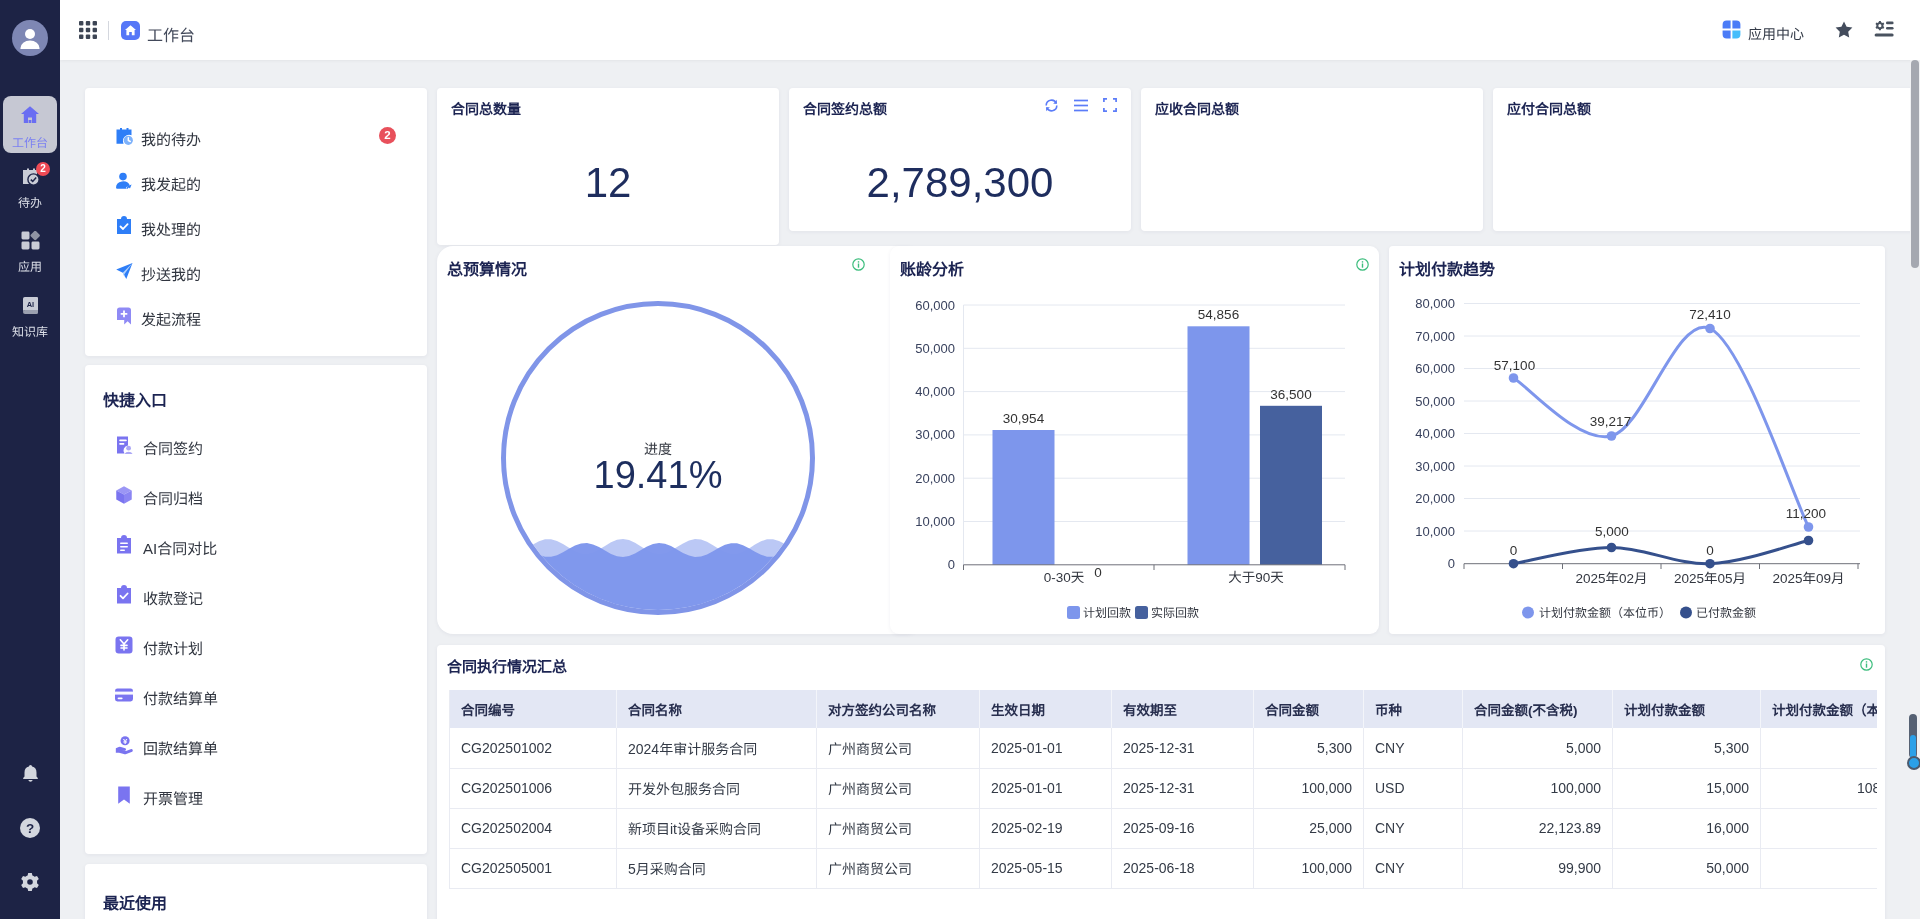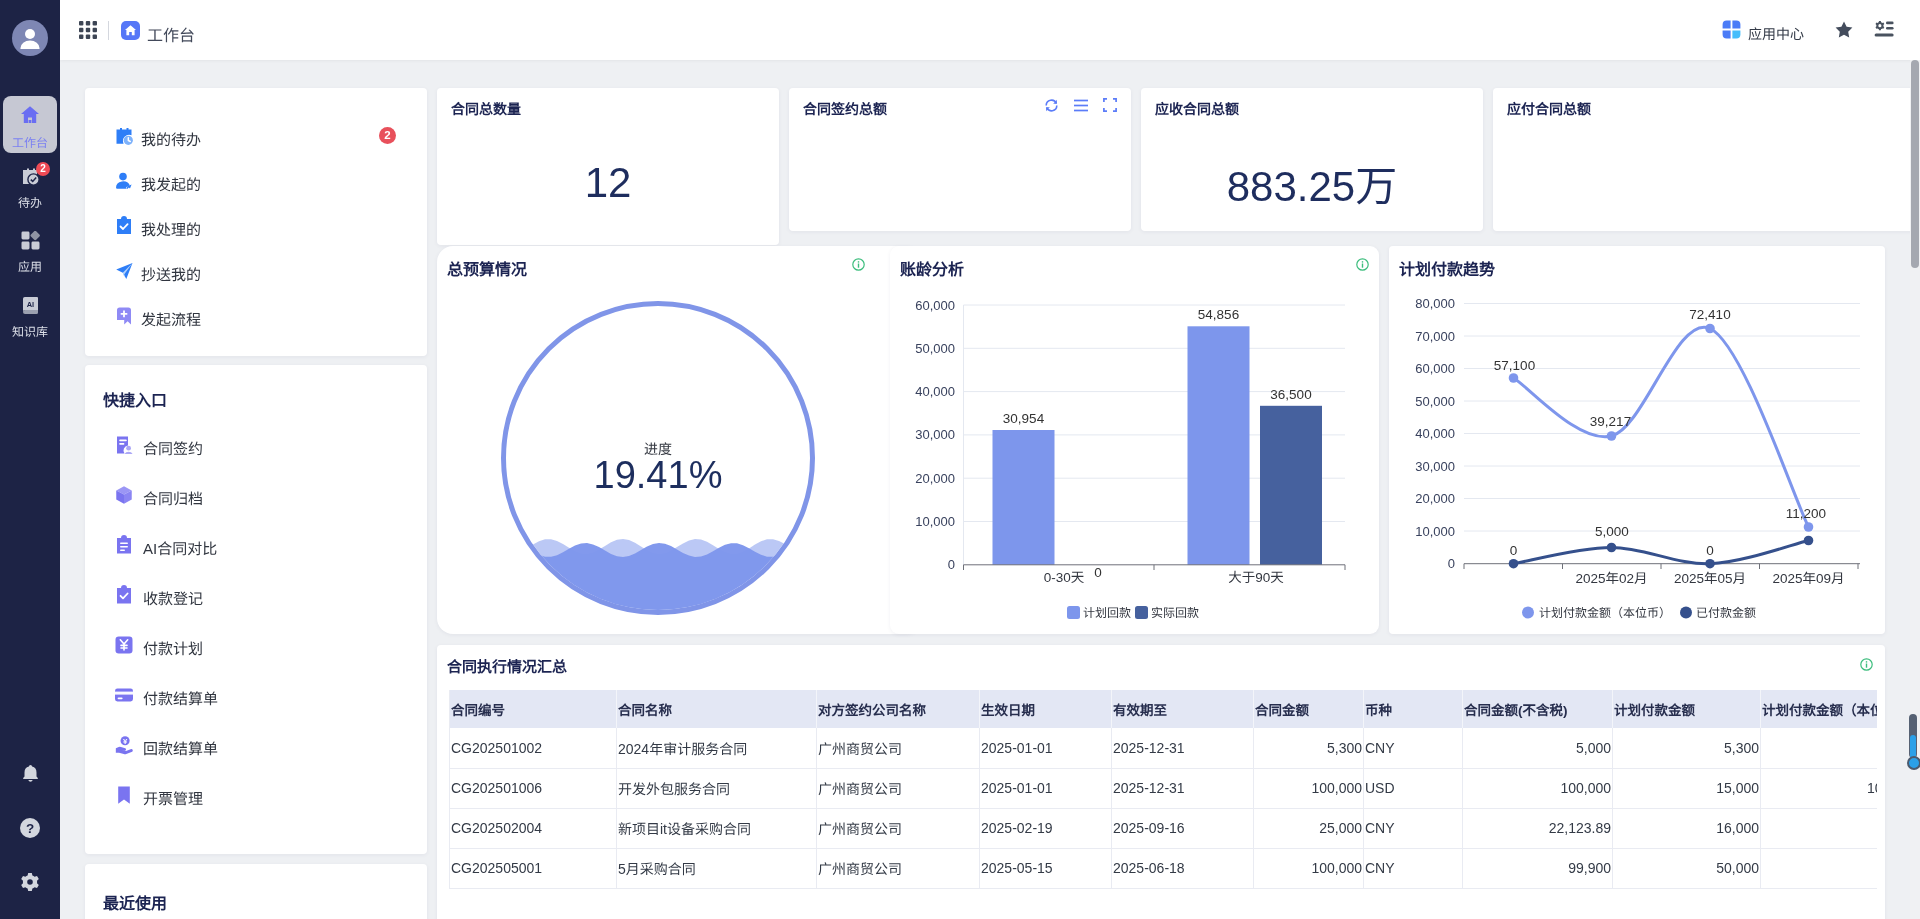--- a/index.html
+++ b/index.html
@@ -33,21 +33,21 @@
 .stat-num { position:absolute; left:0; width:100%; top:71px; text-align:center; font-size:42px; color:#1e2d5e; letter-spacing:0px; }
 .chart-title { position:absolute; left:10px; top:10px; font-size:16px; font-weight:bold; color:#1c2452; }
 
 .mitem { position:absolute; left:29px; height:20px; font-size:15px; color:#30353f; white-space:nowrap; }
 .mitem .txt { position:absolute; left:27px; top:2px; white-space:nowrap; }
 .mitem .ico { position:absolute; left:0; top:0; width:20px; height:20px; }
 .qitem .txt { left:29px; }
 
 #tbl { position:absolute; left:12px; top:45px; width:1428px; overflow:hidden; }
 table { border-collapse:collapse; table-layout:fixed; font-size:14px; color:#333a46; width:1478px; }
-th, td { border-bottom:1px solid #e9ebf2; border-right:1px solid #e9ebf2; height:40px; padding:0 1px; font-weight:normal; text-align:left; white-space:nowrap; overflow:hidden; }
+th, td { border-bottom:1px solid #e9ebf2; border-right:1px solid #e9ebf2; height:40px; padding:0 11px; font-weight:normal; text-align:left; white-space:nowrap; overflow:hidden; }
 th:first-child, td:first-child { border-left:1px solid #e9ebf2; }
 thead th { border-right:1px solid #f3f5fa; }
 thead th { background:#e3e7f4; color:#272e4e; font-weight:bold; height:38px; border-bottom:none; font-size:13.5px; }
 .num { text-align:right; }
 
 #sbtrack { position:absolute; right:0; top:60px; width:10px; height:859px; background:#f0f1f3; z-index:40; }
 #sbthumb { position:absolute; right:1px; top:0px; width:8px; height:208px; background:#a5a8b0; border-radius:4px; }
 </style>
 </head>
 <body>
@@ -260,20 +260,21 @@
 <div class="card" id="cardL3">
   <div class="chart-title" style="left:18px; top:26px;">最近使用</div>
 </div>
 
 <div class="card" id="stat1">
     <div class="stat-title">合同总数量</div>
     <div class="stat-num">12</div>
   </div>
 <div class="card" id="stat2">
     <div class="stat-title">合同签约总额</div>
+    <div class="stat-num">2,789,300</div>
   <svg style="position:absolute;left:255px;top:10px;" width="15" height="15" viewBox="0 0 15 15">
     <path d="M 2.2 7.5 A 5.3 5.3 0 0 1 12.4 5.5" fill="none" stroke="#5b7cf8" stroke-width="1.6"></path>
     <path d="M 12.8 7.5 A 5.3 5.3 0 0 1 2.6 9.5" fill="none" stroke="#5b7cf8" stroke-width="1.6"></path>
     <path d="M 12.9 1.8 L 12.9 5.8 L 9.2 5.8 Z" fill="#5b7cf8"></path>
     <path d="M 2.1 13.2 L 2.1 9.2 L 5.8 9.2 Z" fill="#5b7cf8"></path>
   </svg>
   <svg style="position:absolute;left:285px;top:11px;" width="14" height="13" viewBox="0 0 14 13">
     <g stroke="#5b7cf8" stroke-width="1.7">
         <line x1="0" y1="1.5" x2="14" y2="1.5"></line>
         <line x1="0" y1="6.5" x2="14" y2="6.5"></line>
@@ -284,21 +285,20 @@
     <g stroke="#5b7cf8" stroke-width="1.7" fill="none">
       <path d="M 0.9 4 L 0.9 0.9 L 4 0.9"></path>
         <path d="M 10 0.9 L 13.1 0.9 L 13.1 4"></path>
         <path d="M 13.1 10 L 13.1 13.1 L 10 13.1"></path>
         <path d="M 4 13.1 L 0.9 13.1 L 0.9 10"></path>
     </g>
   </svg>
 </div>
 <div class="card" id="stat3">
     <div class="stat-title">应收合同总额</div>
-    <div class="stat-num" style="top:64px;">883.25万</div>
   </div>
 <div class="card" id="stat4">
     <div class="stat-title">应付合同总额</div>
   </div>
 
 <div class="card" id="chart1">
   <div class="chart-title">总预算情况</div>
   <svg class="info" style="position:absolute;left:415px;top:12px;" width="13" height="13" viewBox="0 0 13 13">
       <circle cx="6.5" cy="6.5" r="5.7" fill="none" stroke="#3dbd7d" stroke-width="1.2"></circle>
       <rect x="5.8" y="5.5" width="1.4" height="4.2" fill="#3dbd7d"></rect>

